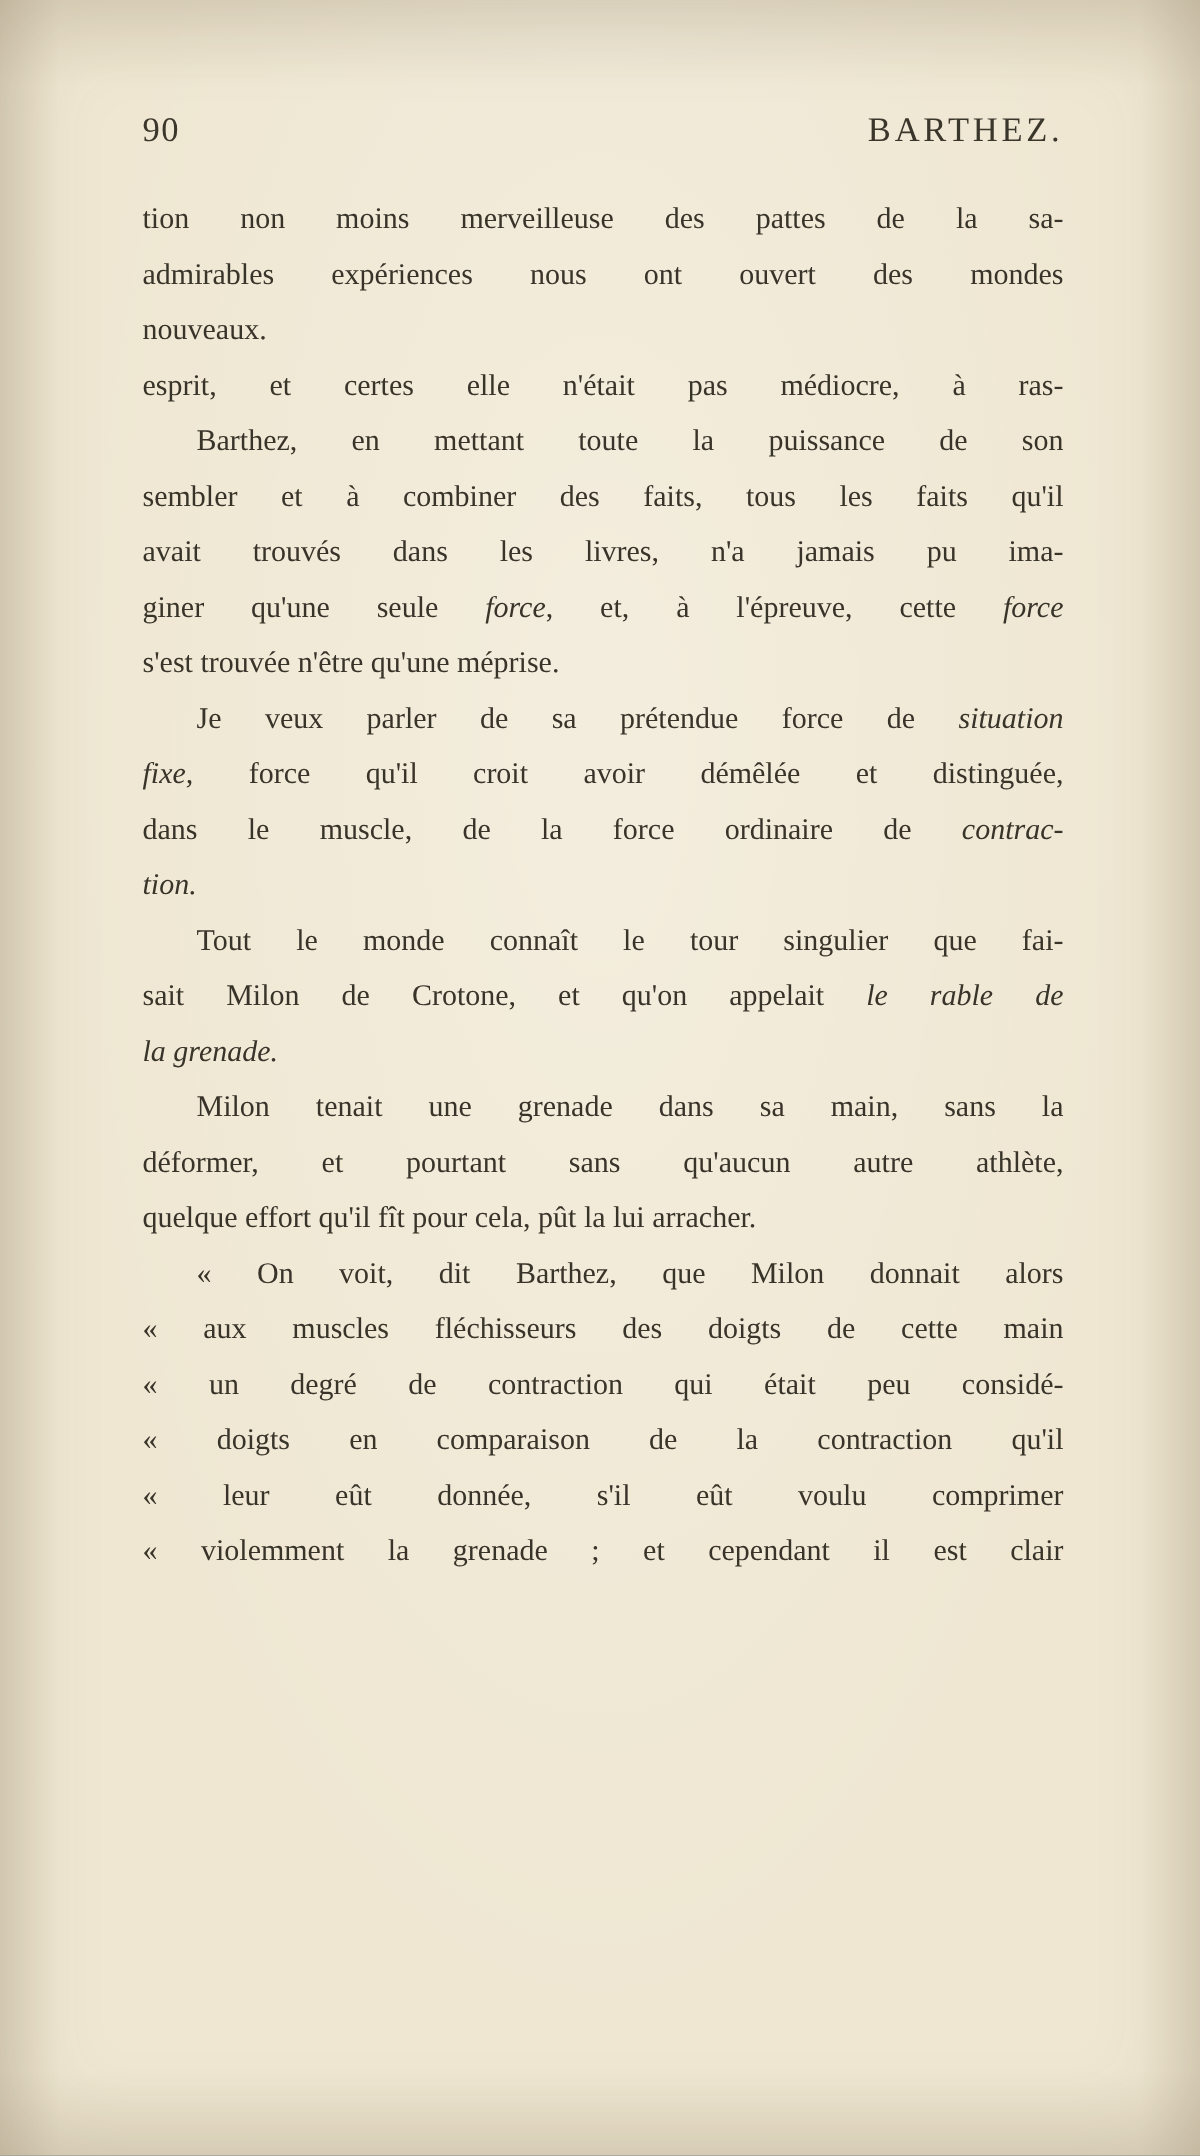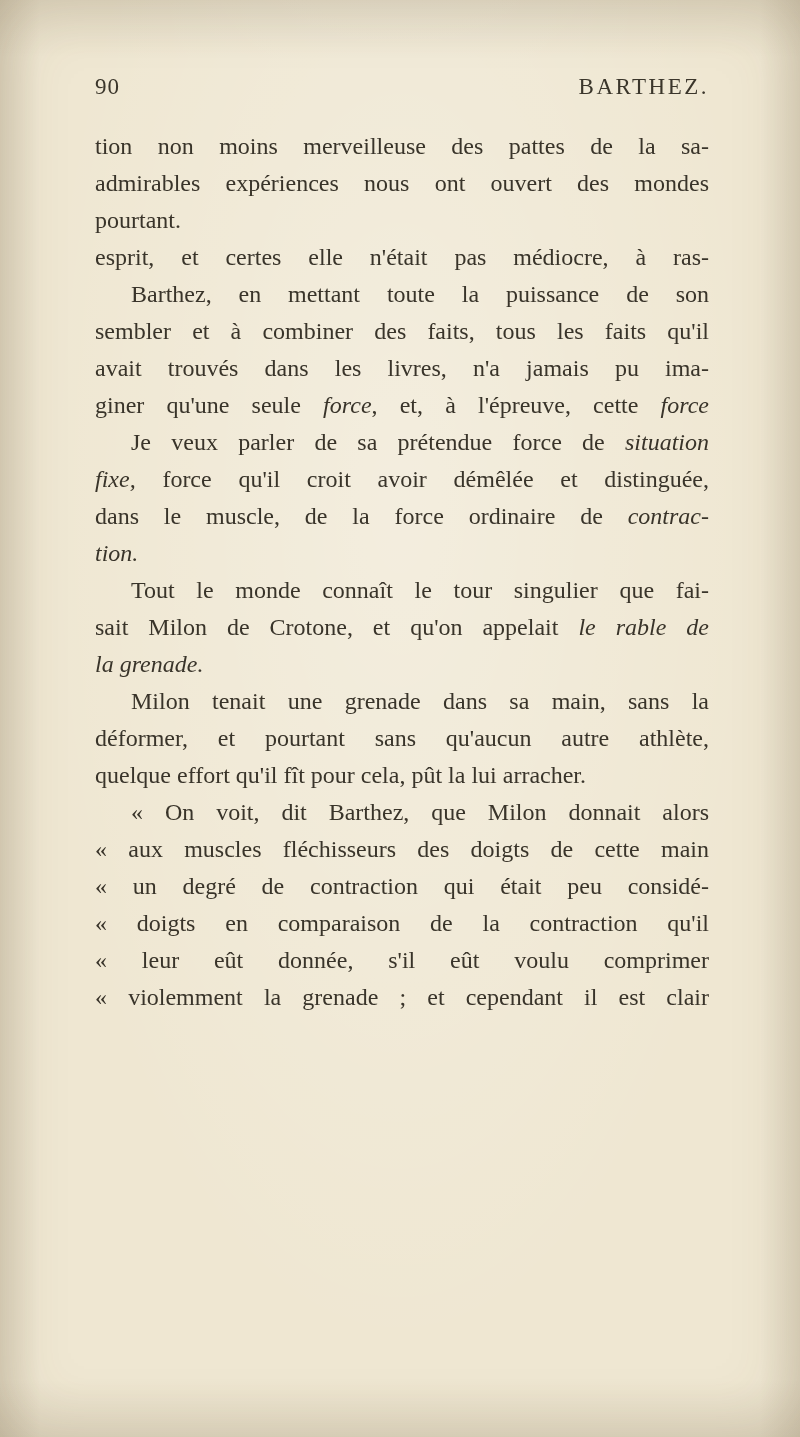--- a/index.html
+++ b/index.html
@@ -37,21 +37,21 @@
   }
   .page-header .running {
     letter-spacing: 2.5px;
     margin-left: 24px;
   }
   .text-block {
     position: absolute;
     left: 95px;
     top: 128px;
     width: 614px;
-    font-size: 24px;
+    font-size: 20px;
     color: #39342a;
   }
   .paragraph {
     margin: 0;
     padding: 0;
   }
   .line {
     line-height: 37px;
     height: 37px;
     overflow: hidden;
@@ -74,28 +74,29 @@
 
 <div class="stage">
   <div class="page-header">
     <span class="pagenum">90</span>
     <span class="running">BARTHEZ.</span>
   </div>
   <div class="text-block" id="text-block">
       <div class="paragraph">
         <div class="line"><span class="seg">tion non moins merveilleuse des pattes de la sa-</span></div>
         <div class="line"><span class="seg">admirables expériences nous ont ouvert des mondes</span></div>
-        <div class="line last"><span class="seg">pourtant.</span></div>
+        <div class="line last"><span class="seg">nouveaux.</span></div>
       </div>
       <div class="paragraph">
         <div class="line"><span class="seg">esprit, et certes elle n'était pas médiocre, à ras-</span></div>
         <div class="line indent"><span class="seg">Barthez, en mettant toute la puissance de son</span></div>
         <div class="line"><span class="seg">sembler et à combiner des faits, tous les faits qu'il</span></div>
         <div class="line"><span class="seg">avait trouvés dans les livres, n'a jamais pu ima-</span></div>
         <div class="line"><span class="seg">giner qu'une seule </span><span class="seg it">force</span><span class="seg">, et, à l'épreuve, cette </span><span class="seg it">force</span></div>
+        <div class="line last"><span class="seg">s'est trouvée n'être qu'une méprise.</span></div>
       </div>
       <div class="paragraph">
         <div class="line indent"><span class="seg">Je veux parler de sa prétendue force de </span><span class="seg it">situation</span></div>
         <div class="line"><span class="seg it">fixe,</span><span class="seg"> force qu'il croit avoir démêlée et distinguée,</span></div>
         <div class="line"><span class="seg">dans le muscle, de la force ordinaire de </span><span class="seg it">contrac-</span></div>
         <div class="line last"><span class="seg it">tion.</span></div>
       </div>
       <div class="paragraph">
         <div class="line indent"><span class="seg">Tout le monde connaît le tour singulier que fai-</span></div>
         <div class="line"><span class="seg">sait Milon de Crotone, et qu'on appelait </span><span class="seg it">le rable de</span></div>

